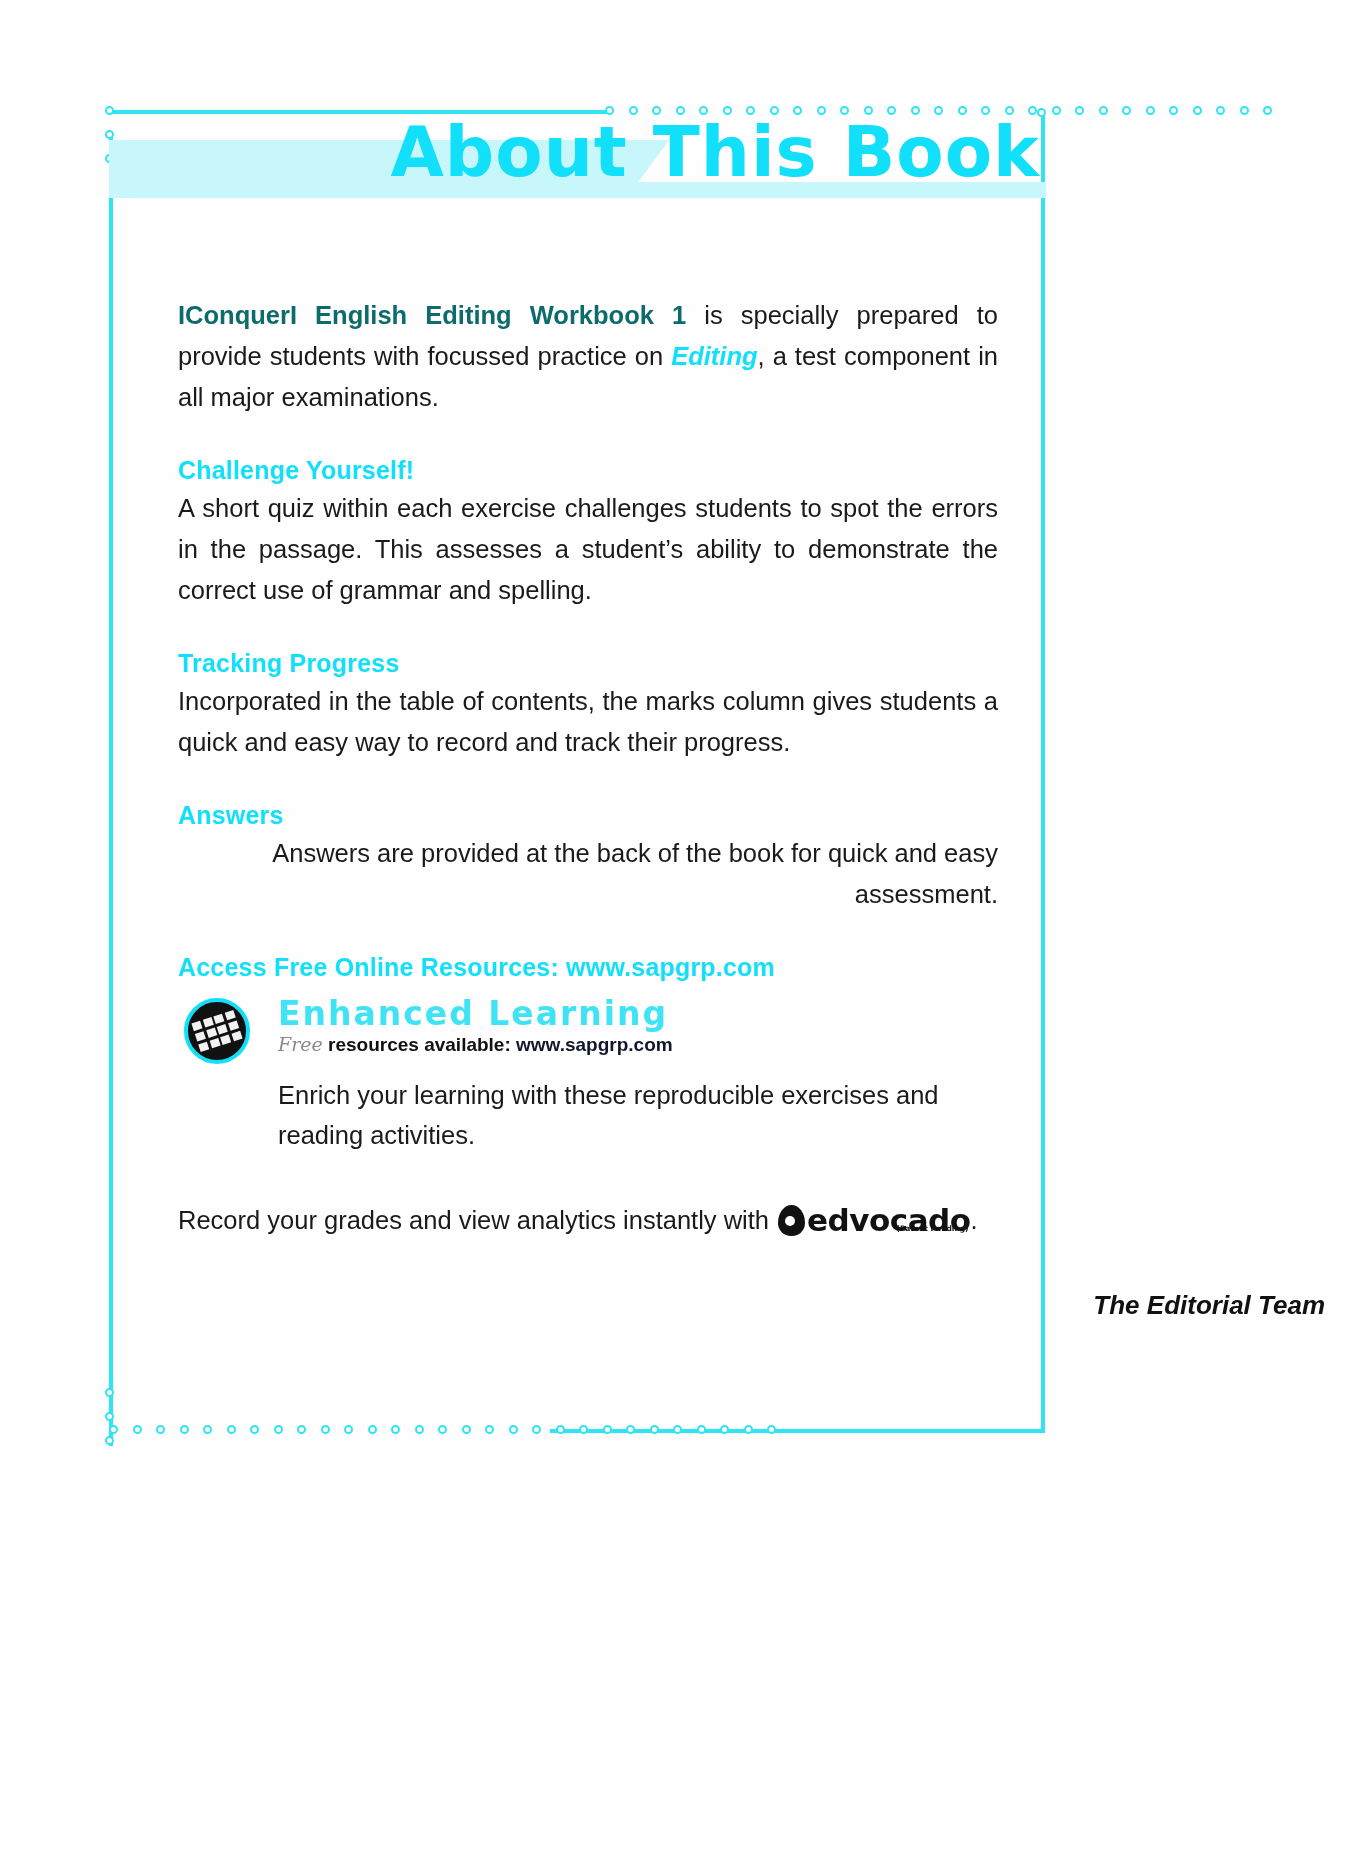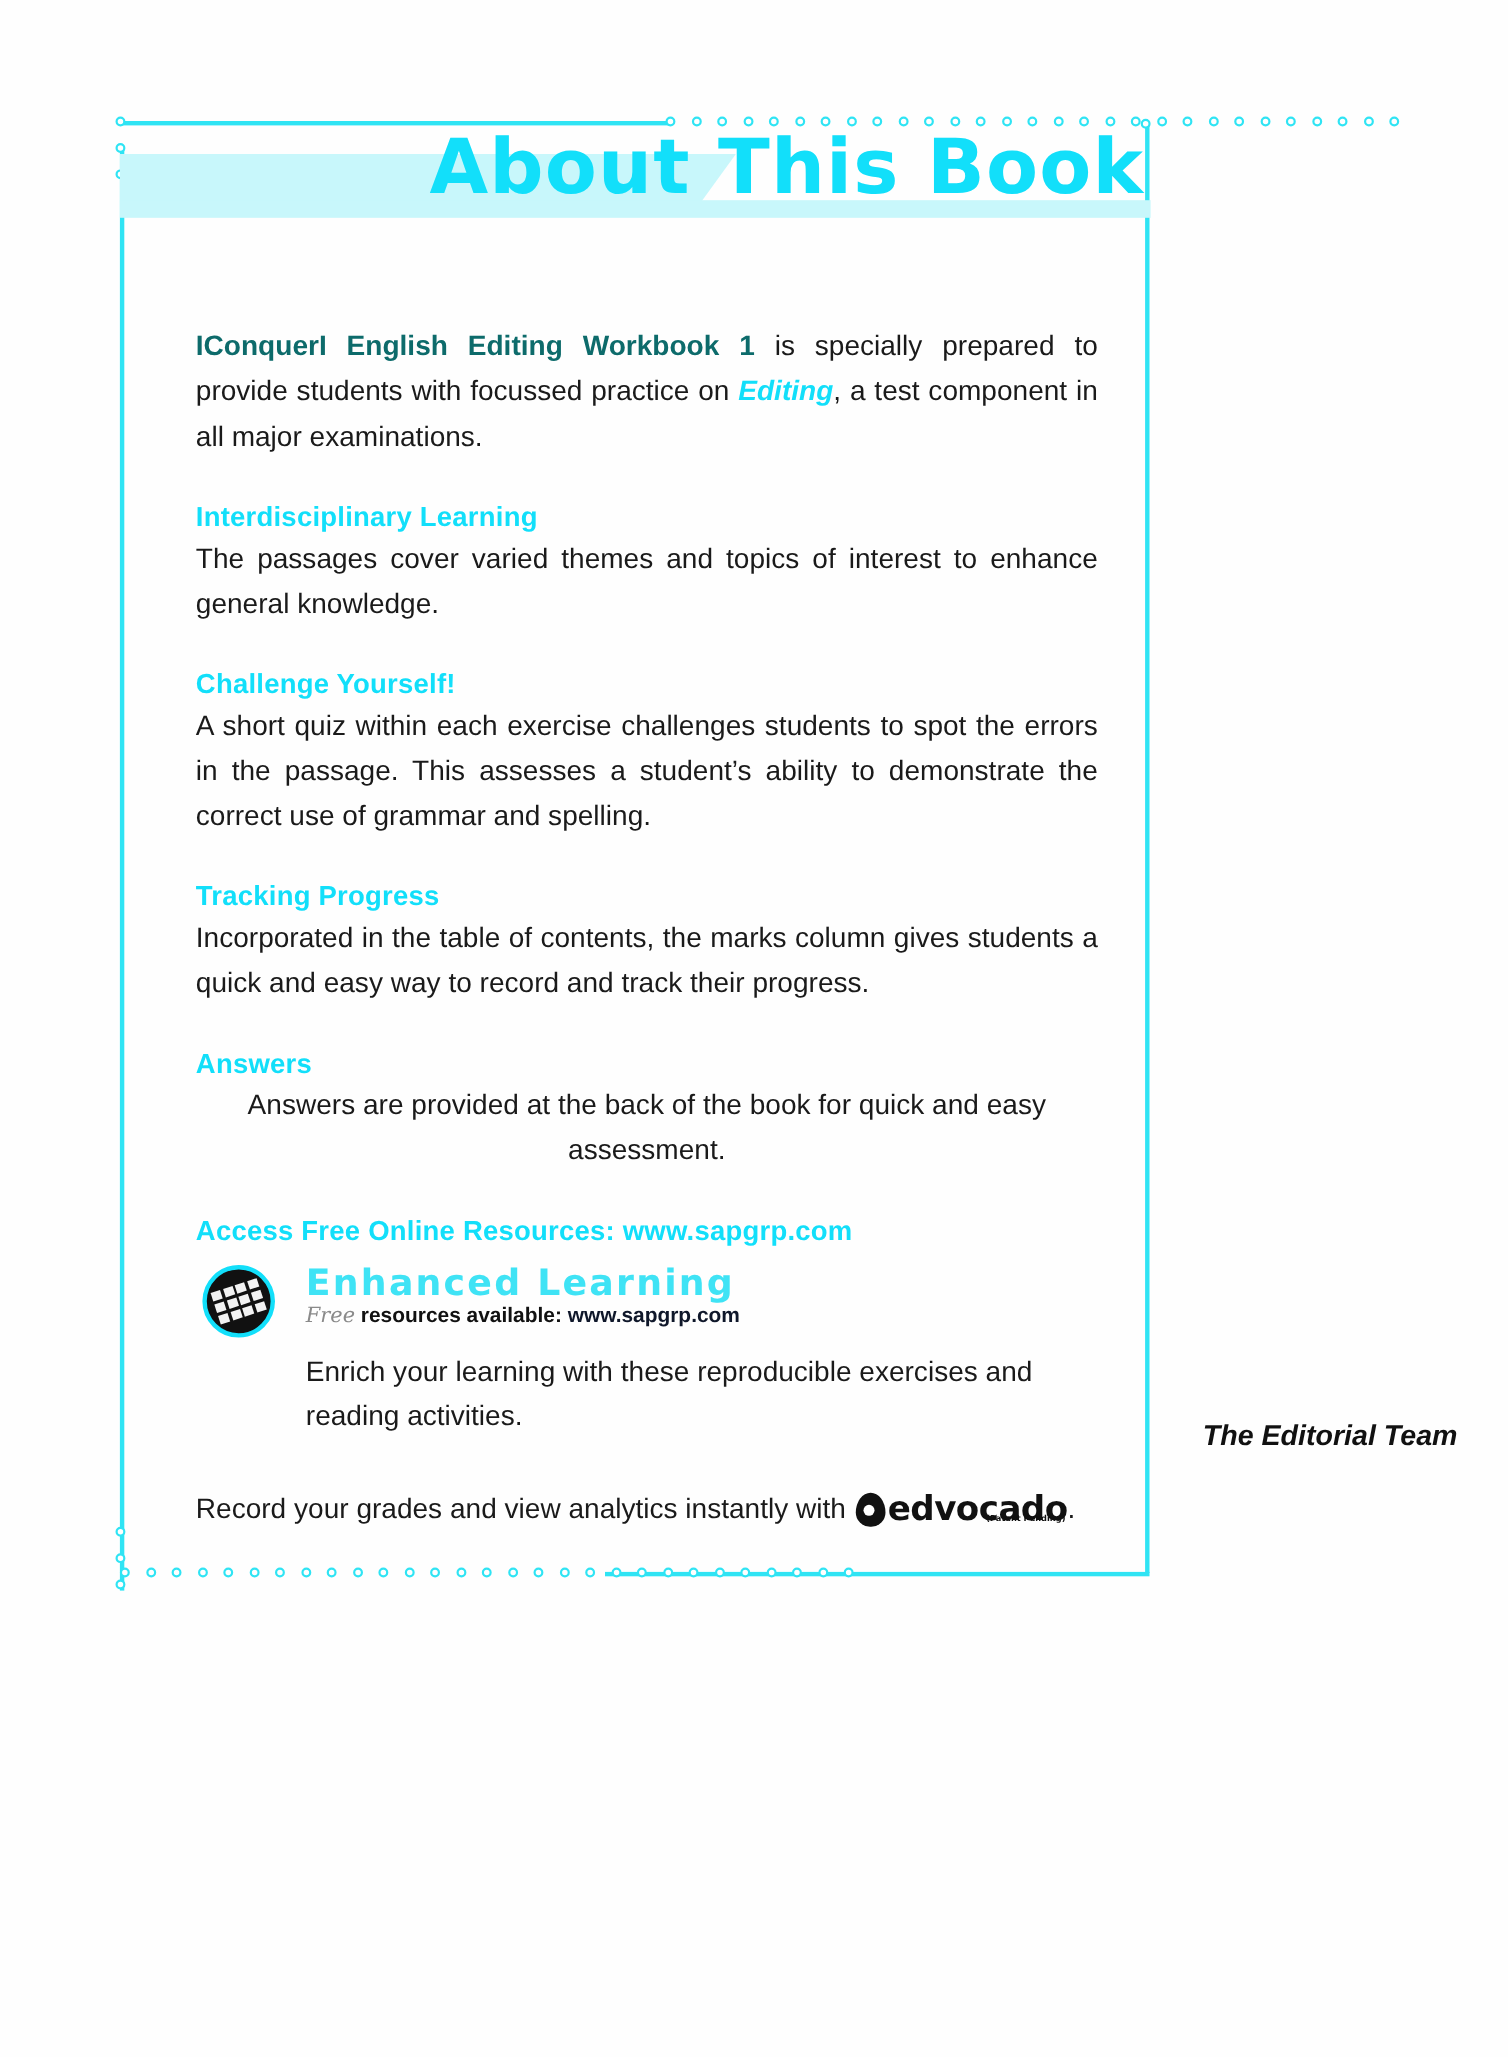--- a/index.html
+++ b/index.html
@@ -84,21 +84,21 @@
     width:820px;
   }
   .para{
     font-size:25.5px;
     line-height:41px;
     color:#1a1a1a;
     text-align:justify;
     margin:0 0 0 0;
     font-family:"Liberation Sans",sans-serif;
   }
-  .para.nojust{text-align:center;}
+  .para.nojust{text-align:right;}
   .booktitle{
     color:#0d6b6b;
     font-weight:bold;
   }
   .em-cyan{
     color:#12dffa;
     font-weight:bold;
     font-style:italic;
   }
   .section{margin-top:38px;}
@@ -319,24 +319,20 @@
   <div class="header">
     <div class="banner"></div>
     <div class="banner2"></div>
     <div class="header-title">About This Book</div>
   </div>
 
   <div class="content">
 
     <p class="para"><span class="booktitle">IConquerI English Editing Workbook 1</span><span> is specially prepared to provide students with focussed practice on </span><span class="em-cyan">Editing</span><span>, a test component in all major examinations.</span></p>
 
-    <div class="section">
-      <div class="section-head">Interdisciplinary Learning</div>
-      <p class="para">The passages cover varied themes and topics of interest to enhance general knowledge.</p>
-    </div>
 
     <div class="section">
       <div class="section-head">Challenge Yourself!</div>
       <p class="para">A short quiz within each exercise challenges students to spot the errors in the passage. This assesses a student’s ability to demonstrate the correct use of grammar and spelling.</p>
     </div>
 
     <div class="section">
       <div class="section-head">Tracking Progress</div>
       <p class="para">Incorporated in the table of contents, the marks column gives students a quick and easy way to record and track their progress.</p>
     </div>

